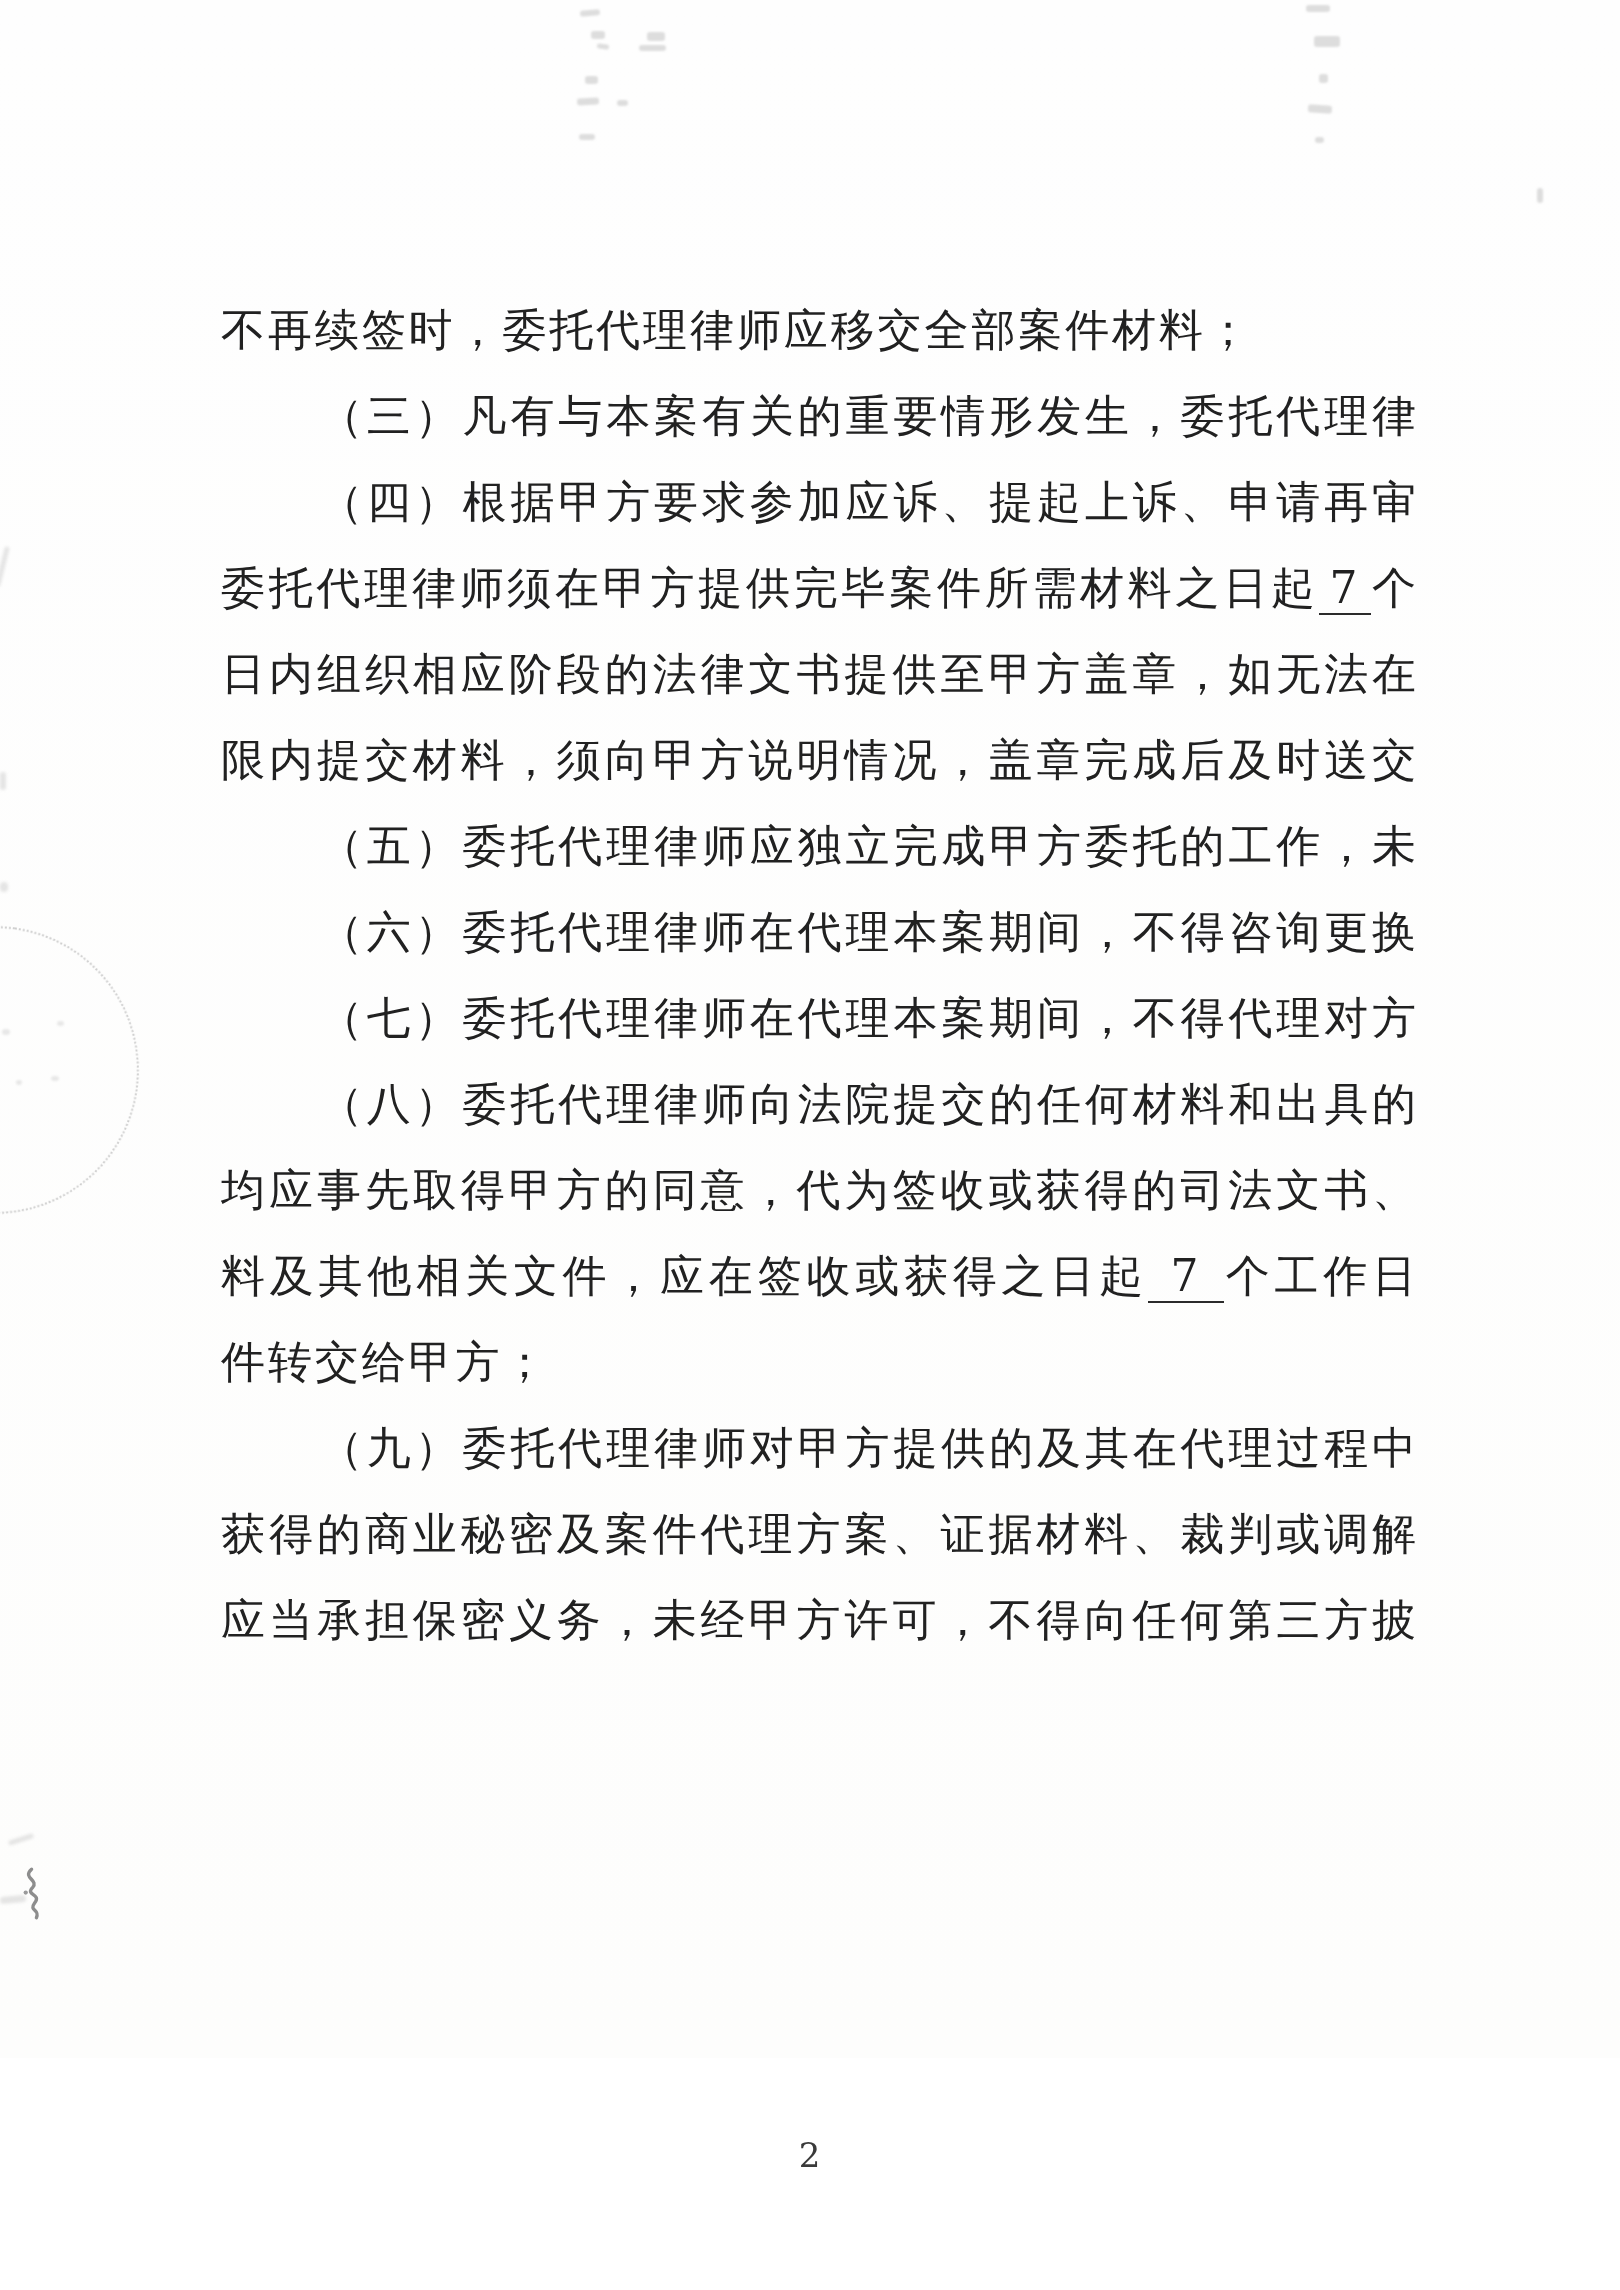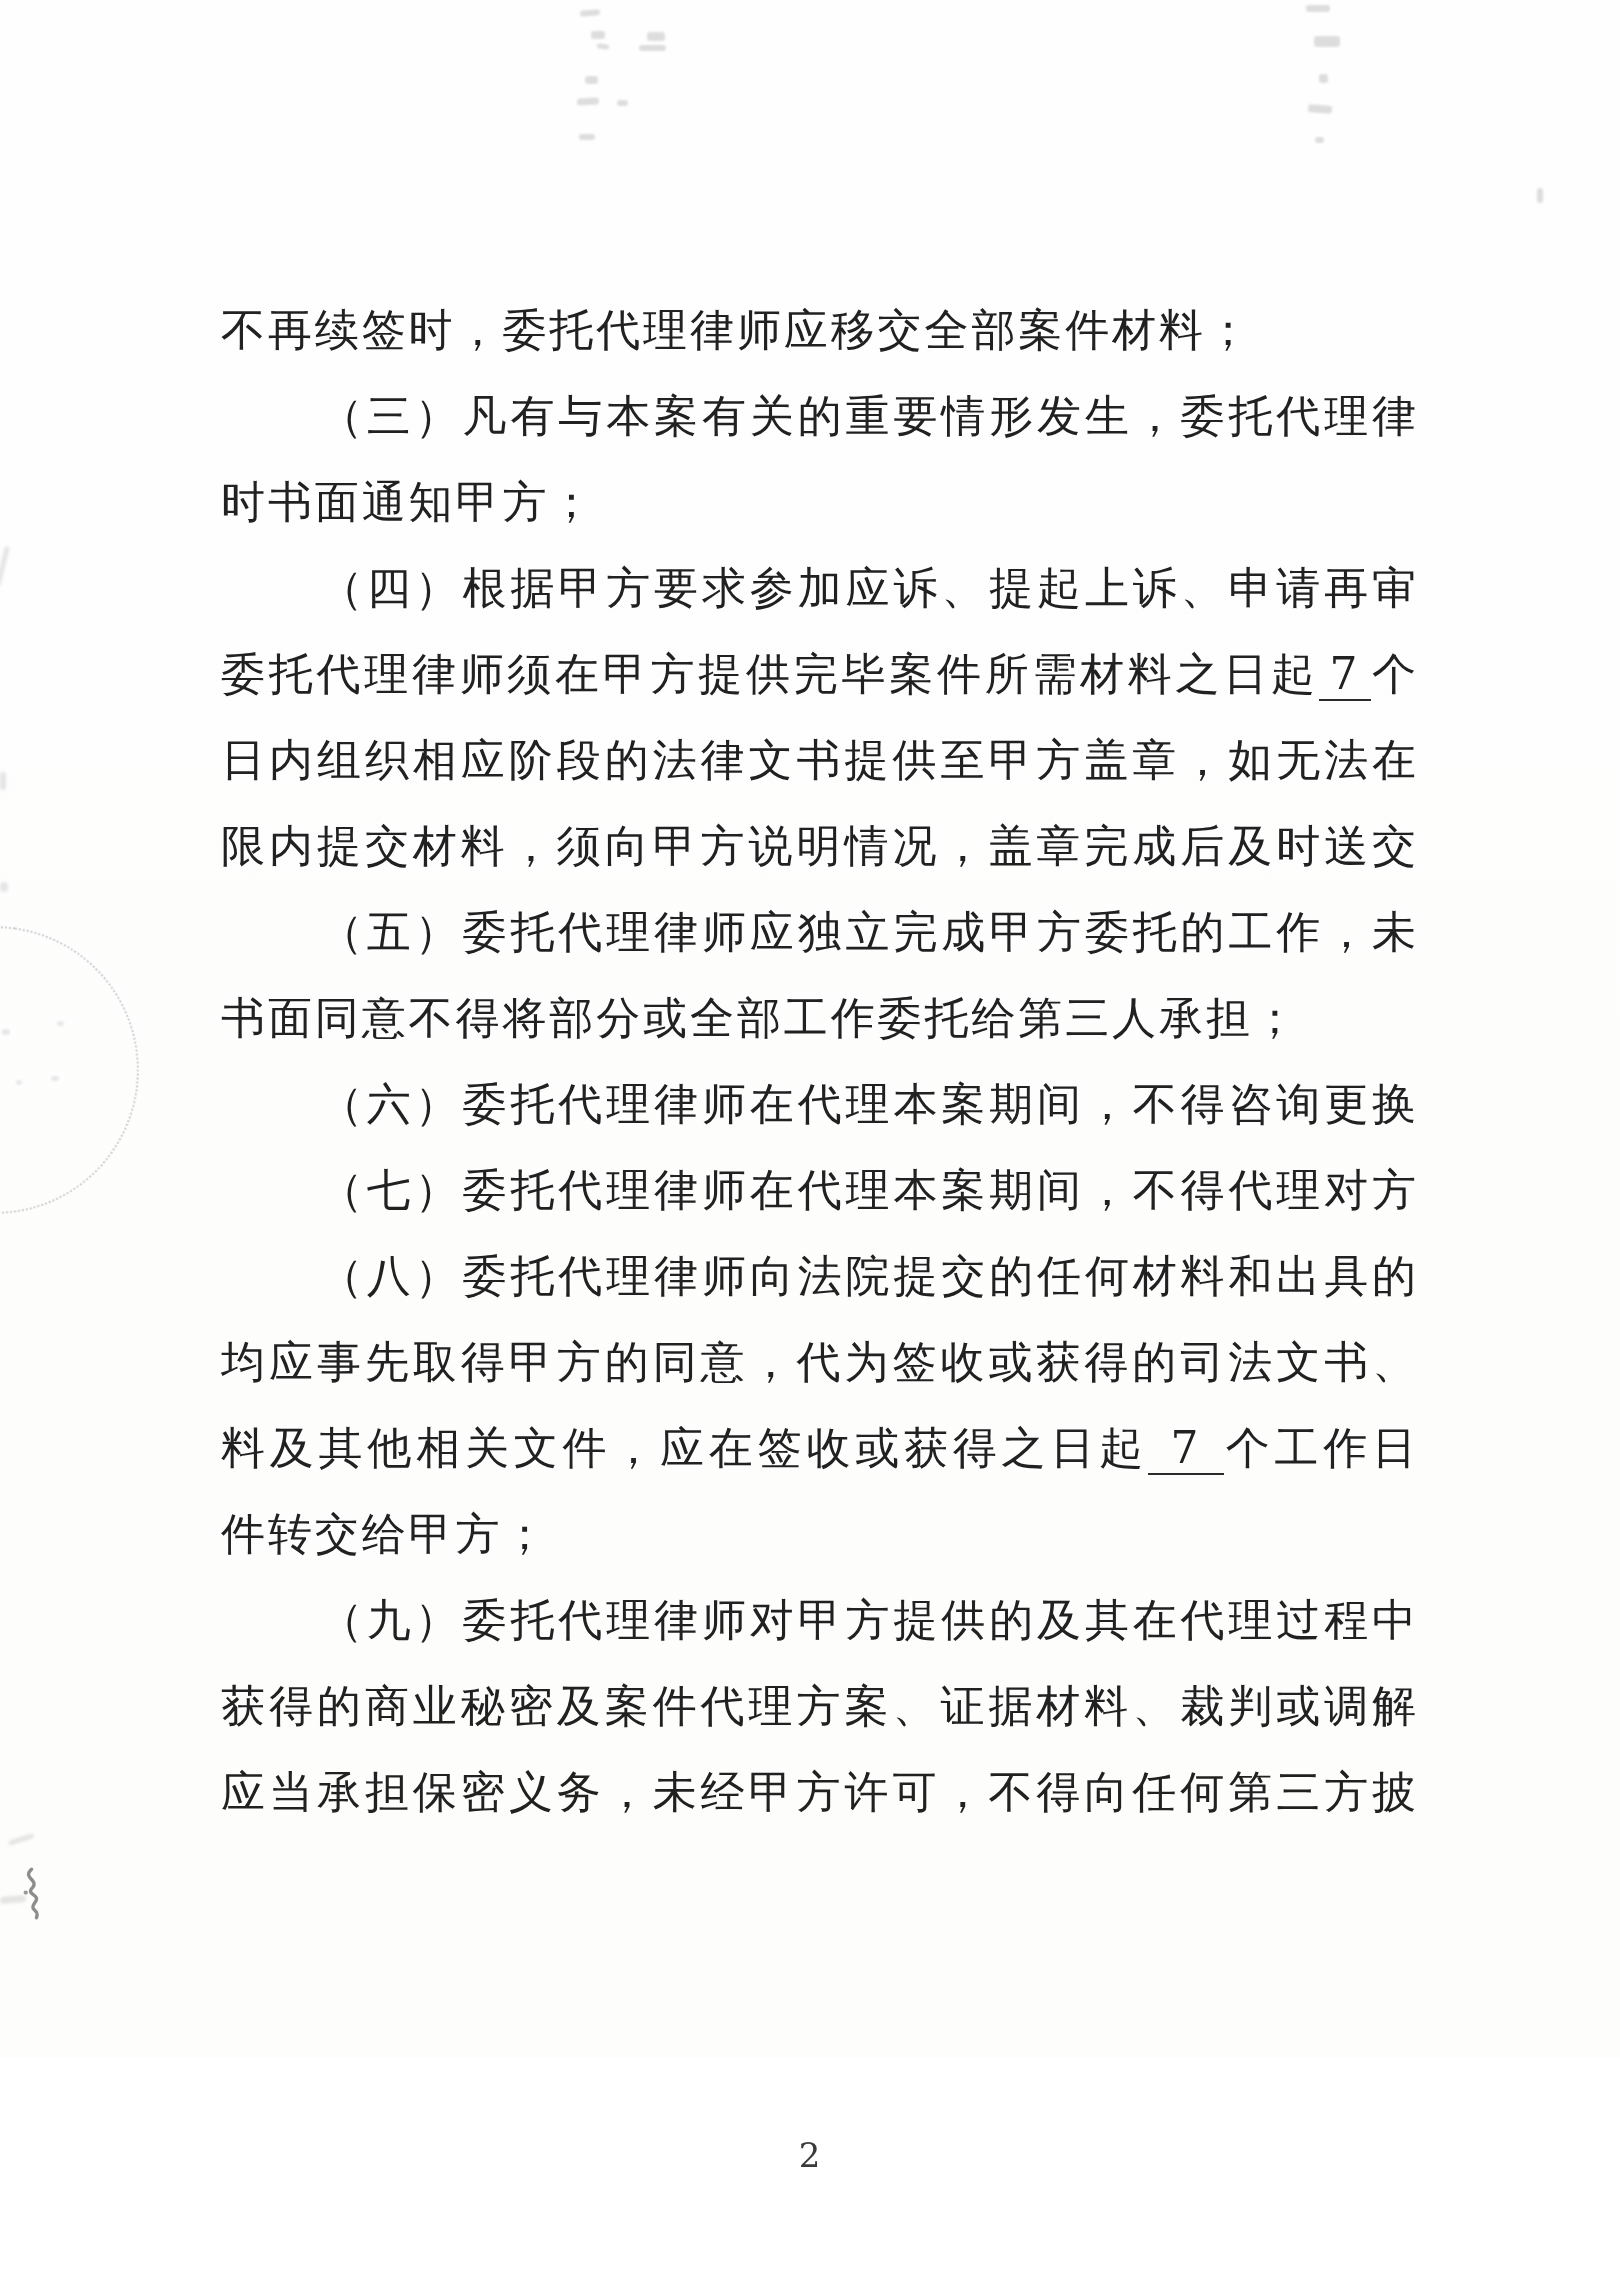--- a/index.html
+++ b/index.html
@@ -129,27 +129,25 @@
     <div class="smudge" style="left:0;top:1896px;width:25.5px;height:6.9px;transform:rotate(-5deg);"></div>
     <svg class="scribble" width="35" height="57" viewBox="0 0 36 58">
       <path d="M16,4 C6,13 24,15 17,23 C9,31 27,29 19,39 C13,47 25,45 21,54" fill="none" stroke="#8d8d8d" stroke-width="3.5" stroke-linecap="round"></path>
       <circle cx="10" cy="28" r="2.2" fill="#9a9a9a"></circle>
     </svg>
   </div>
 
   <main class="text-block">
     <div class="line">不再续签时，委托代理律师应移交全部案件材料；</div>
     <div class="line indent fill">（三）凡有与本案有关的重要情形发生，委托代理律师应及</div>
-    <div class="line">时书面通知甲方；</div>
     <div class="line indent fill">（四）根据甲方要求参加应诉、提起上诉、申请再审的案件，</div>
     <div class="line fill"><span class="seg">委托代理律师须在甲方提供完毕案件所需材料之日起</span><span class="u-num u-narrow">7</span><span class="seg">个工作</span></div>
     <div class="line fill">日内组织相应阶段的法律文书提供至甲方盖章，如无法在规定期</div>
     <div class="line fill">限内提交材料，须向甲方说明情况，盖章完成后及时送交法院；</div>
     <div class="line indent fill">（五）委托代理律师应独立完成甲方委托的工作，未经甲方</div>
-    <div class="line">书面同意不得将部分或全部工作委托给第三人承担；</div>
     <div class="line indent fill">（六）委托代理律师在代理本案期间，不得咨询更换代理律</div>
     <div class="line indent fill">（七）委托代理律师在代理本案期间，不得代理对方当事人</div>
     <div class="line indent fill">（八）委托代理律师向法院提交的任何材料和出具的意见，</div>
     <div class="line fill">均应事先取得甲方的同意，代为签收或获得的司法文书、证据材</div>
     <div class="line fill"><span class="seg">料及其他相关文件，应在签收或获得之日起</span><span class="u-num u-wide">7</span><span class="seg">个工作日内将原</span></div>
     <div class="line">件转交给甲方；</div>
     <div class="line indent fill">（九）委托代理律师对甲方提供的及其在代理过程中知悉、</div>
     <div class="line fill">获得的商业秘密及案件代理方案、证据材料、裁判或调解文书等</div>
     <div class="line fill">应当承担保密义务，未经甲方许可，不得向任何第三方披露，代</div>
   </main>

